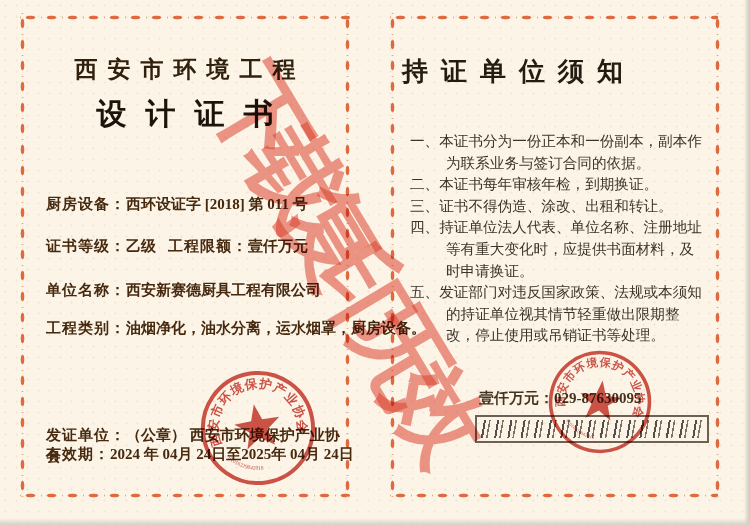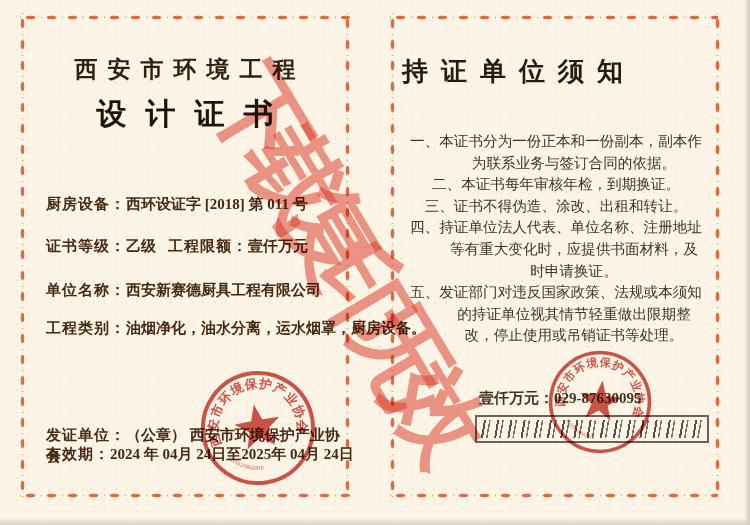--- a/index.html
+++ b/index.html
@@ -42,21 +42,21 @@
   .row{position:absolute;left:46px;width:308px;font-size:15px;line-height:21px;
        font-weight:bold;color:#46290f;}
   .row .lbl{letter-spacing:1px;}
   .row .part2{margin-left:12px;}
   .row-wrap{padding-left:78px;text-indent:-78px;}
 
   
   .rt{position:absolute;left:14px;top:54px;width:326px;
       font-size:26px;letter-spacing:13px;text-indent:13px;color:#241c10;font-weight:bold;}
   .notices{position:absolute;left:35px;top:131px;width:292px;
-      font-size:14.6px;line-height:21.6px;color:#3d332a;text-align:center;}
+      font-size:14.6px;line-height:21.6px;color:#3d332a;}
   .notice{padding-left:36px;text-indent:-36px;}
   .phone{position:absolute;left:104px;top:389px;font-size:15px;font-weight:bold;color:#45331f;}
   .codebox{position:absolute;left:100px;top:415px;width:234px;height:28px;
       border:2px solid #5a4d42;opacity:.88;
       background:repeating-linear-gradient(100deg,
         transparent 0 3px,#3f3a34 3px 5px,transparent 5px 8px,
         #6b5f54 8px 9.5px,transparent 9.5px 13px);
       background-origin:content-box;background-clip:content-box;padding:3px 4px;box-sizing:border-box;}
 
   

